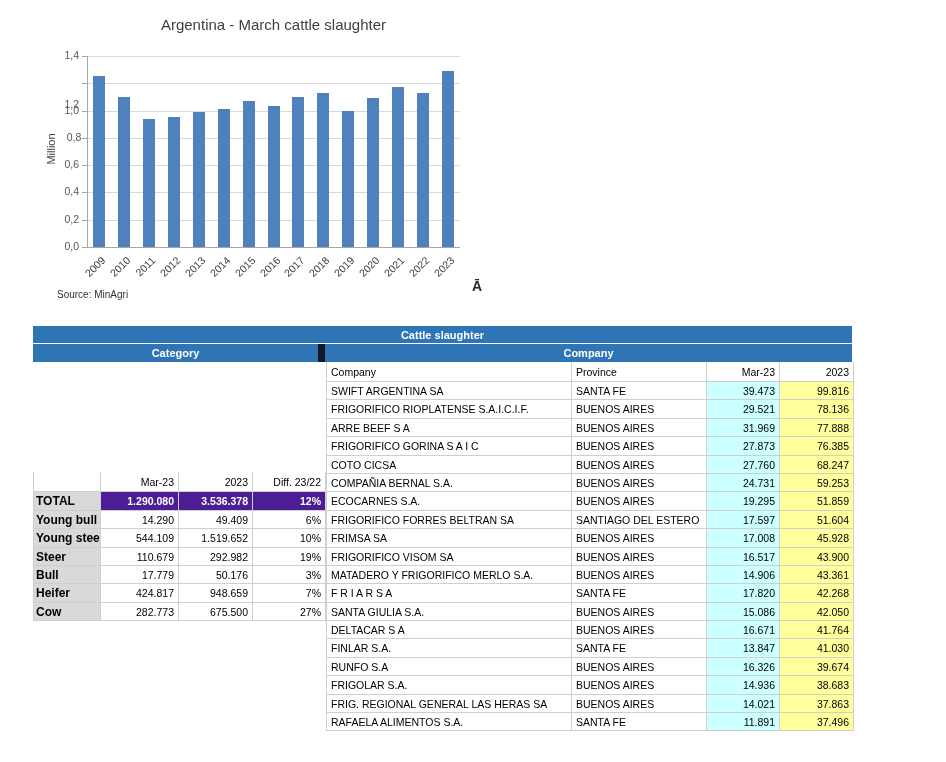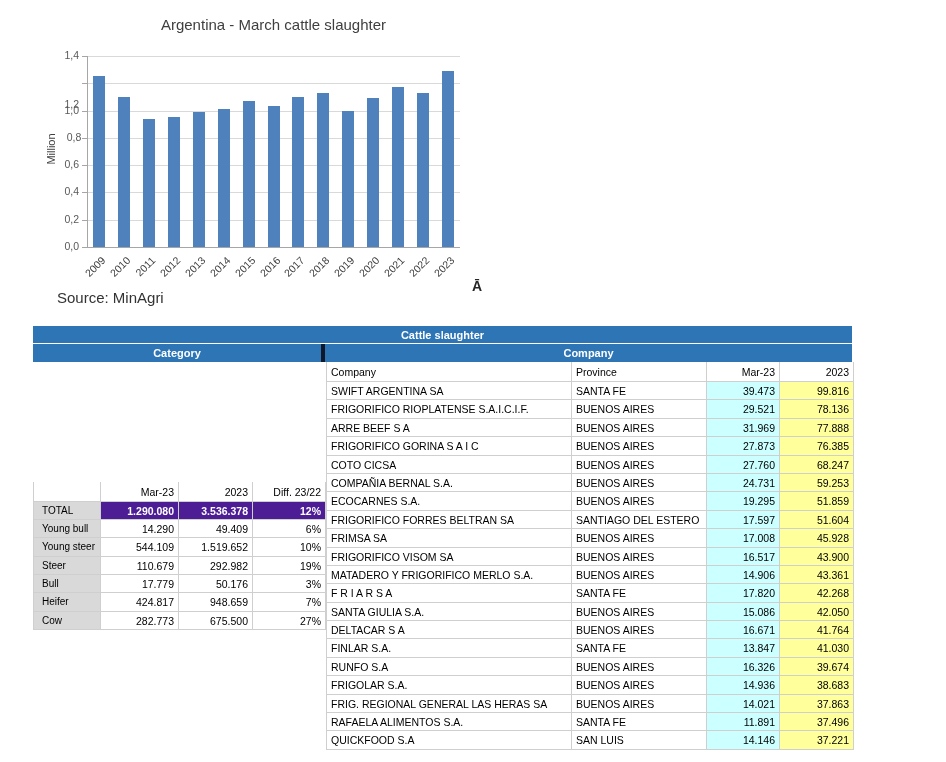--- a/index.html
+++ b/index.html
@@ -13,44 +13,44 @@
   .ylabel{position:absolute;left:21px;top:143px;width:60px;text-align:center;
           font-size:11px;color:#404040;transform:rotate(-90deg)}
   .gridline{position:absolute;height:1px;background:#d9d9d9}
   .axis-v{position:absolute;width:1px;background:#a6a6a6}
   .axis-h{position:absolute;height:1px;background:#a6a6a6}
   .ytickmark{position:absolute;width:5px;height:1px;background:#a6a6a6}
   .ylab{position:absolute;width:30px;text-align:right;font-size:10.5px;color:#595959}
   .bar{position:absolute;background:#4f81bd}
   .xlab{position:absolute;width:46px;text-align:right;font-size:10.5px;color:#404040;
         transform:rotate(-45deg);transform-origin:100% 0}
-  .chart-source{position:absolute;left:57px;top:289px;font-size:15px;color:#333}
+  .chart-source{position:absolute;left:57px;top:289px;font-size:10px;color:#333}
   .stray-char{position:absolute;left:472px;top:278px;font-size:14px;font-weight:bold;color:#262626}
 
   
   .xl-table{position:absolute;left:33px;top:326px;width:819px;color:#000}
   .t-title{height:18px;line-height:18px;background:#2e75b6;color:#fff;font-weight:bold;
            font-size:11px;text-align:center;border-bottom:1px solid #fff;box-sizing:border-box}
   .t-sections{display:flex;height:18px}
   .t-sec{background:#2e75b6;color:#fff;font-weight:bold;font-size:11px;
          text-align:center;line-height:18px}
-  .t-sec-cat{width:292px;border-right:4px solid #0f172a;box-sizing:border-box}
+  .t-sec-cat{width:292px;border-right:7px solid #0f172a;box-sizing:border-box}
   .t-sec-comp{flex:1}
   .t-body{display:flex;align-items:center}
   .t-left{width:293px;border-left:1px solid #cfcfcf;box-sizing:border-box}
   .t-right{width:528px;border-left:1px solid #cfcfcf;box-sizing:border-box}
   .t-row{display:flex}
   .cell{height:18.4px;line-height:18.4px;padding:0 4px;font-size:10.5px;
         border-right:1px solid #cfcfcf;border-bottom:1px solid #cfcfcf;
         overflow:hidden;white-space:nowrap;box-sizing:border-box}
   .t-colhead .cell{height:20px;line-height:20px}
   .w1{width:67px}.w2{width:78px}.w3{width:74px}.w4{width:73px}
   .w5{width:245px}.w6{width:135px}.w7{width:73px}.w8{width:74px}
   .num{text-align:right}
-  .lab{background:#d9d9d9;font-weight:normal;font-size:10px;padding:0 8px}
+  .lab{background:#d9d9d9;font-weight:bold;font-size:12px;padding:0 2px}
   .hl{background:#4c1d95;color:#fff;font-weight:bold}
   .cyan{background:#ccffff}
   .yel{background:#ffff9c}
 </style>
 </head>
 <body>
 
 <div id="chart-layer">
   <div class="chart-title">Argentina - March cattle slaughter</div>
   <div class="ylabel">Million</div>
@@ -288,22 +288,16 @@
             <div class="cell w6">BUENOS AIRES</div>
             <div class="cell w7 num cyan">14.021</div>
             <div class="cell w8 num yel">37.863</div>
           </div>
           <div class="t-row">
             <div class="cell w5">RAFAELA ALIMENTOS S.A.</div>
             <div class="cell w6">SANTA FE</div>
             <div class="cell w7 num cyan">11.891</div>
             <div class="cell w8 num yel">37.496</div>
           </div>
-          <div class="t-row">
-            <div class="cell w5">QUICKFOOD S.A</div>
-            <div class="cell w6">SAN LUIS</div>
-            <div class="cell w7 num cyan">14.146</div>
-            <div class="cell w8 num yel">37.221</div>
-          </div>
         </div>
     </div>
   </div>
 </div>
 
 </body></html>

